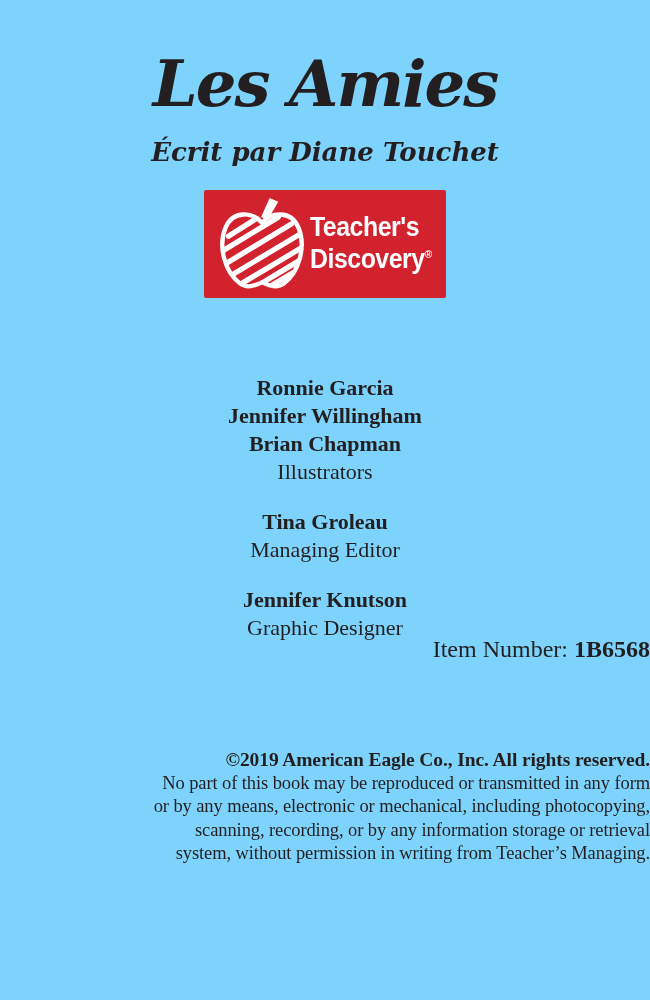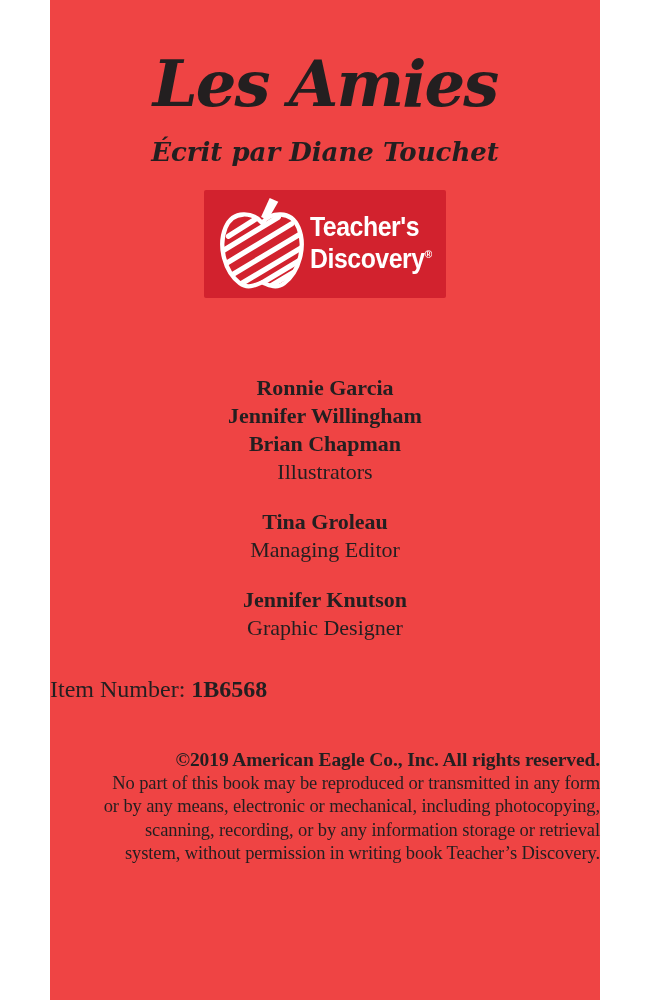--- a/index.html
+++ b/index.html
@@ -1,21 +1,21 @@
 <!DOCTYPE html>
 <html><head>
 <meta charset="utf-8">
 <style>
   * { margin:0; padding:0; box-sizing:border-box; }
   html,body { background:#ffffff; }
   .page {
     position:relative;
-    width:550px; height:1000px;
+    width:650px; height:1000px;
     margin:0 auto;
-    background:#ef4444;
+    background:#7dd3fc;
     color:#231f20;
     font-family:"Liberation Serif", serif;
     overflow:hidden;
     padding-left:20px;
   }
   .title {
     position:absolute; top:50px; left:0; width:100%;
     text-align:center;
     font-family:"DejaVu Serif", serif;
     font-weight:bold; font-style:italic;
@@ -53,22 +53,22 @@
   .credits {
     position:absolute; top:326px; left:0; width:100%;
     text-align:center;
     font-size:22px; line-height:28px;margin-top:48px;
   }
   .credit-block { margin-bottom:22px; }
   .credit-name { font-weight:bold; }
   .credit-role { font-weight:normal; }
   .product {
     position:absolute; top:634px; left:0; width:100%;
-    text-align:left;
-    font-size:24px; line-height:31px;margin-top:40px;
+    text-align:right;
+    font-size:24px; line-height:31px;
   }
   .product b { font-weight:bold; }
   .copyright {
     position:absolute; top:748px; left:0; width:100%;
     text-align:right;
     font-size:18.5px; line-height:23.5px;
     letter-spacing:-0.1px;
   }
   .copyright-bold { font-weight:bold; font-size:19.5px; }
 </style>
@@ -127,16 +127,16 @@
 
   <div class="product">
     <div><span>Item Number:</span> <b>1B6568</b></div>
   </div>
 
   <div class="copyright">
     <div class="copyright-bold">©2019 American Eagle Co., Inc. All rights reserved.</div>
     <div>No part of this book may be reproduced or transmitted in any form</div>
     <div>or by any means, electronic or mechanical, including photocopying,</div>
     <div>scanning, recording, or by any information storage or retrieval</div>
-    <div>system, without permission in writing book Teacher’s Discovery.</div>
+    <div>system, without permission in writing from Teacher’s Managing.</div>
   </div>
 
 </div>
 
 </body></html>

